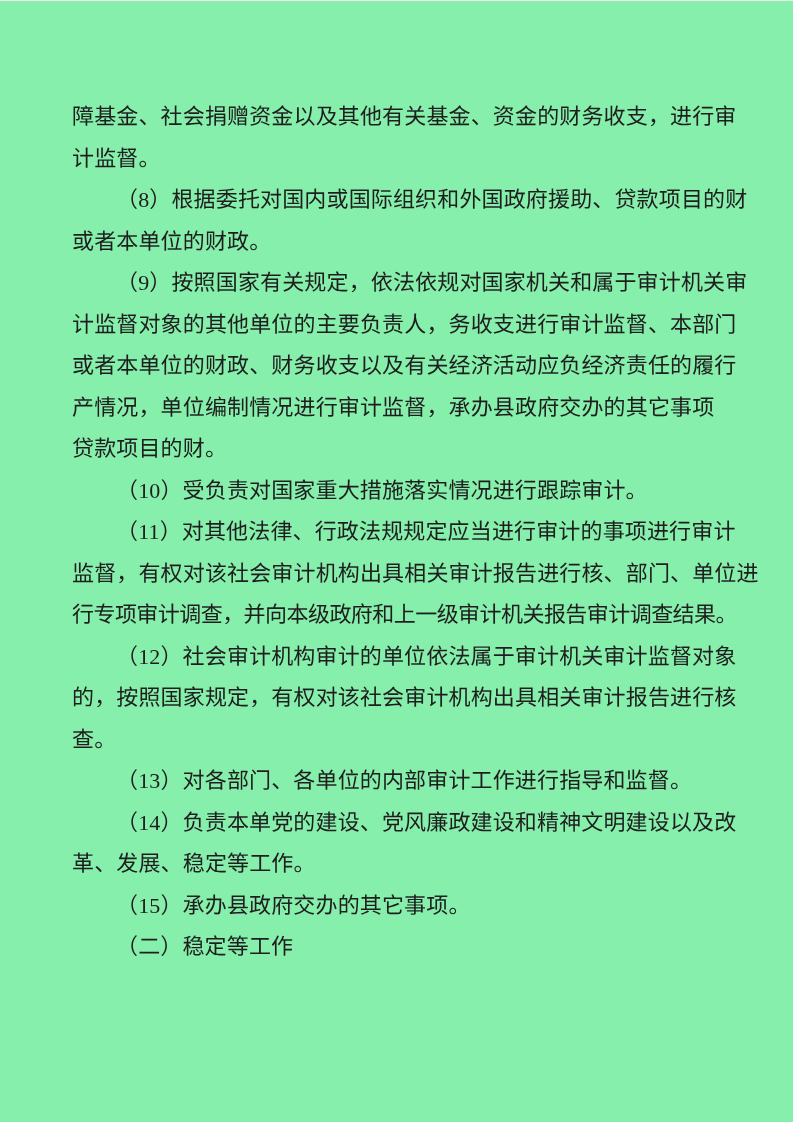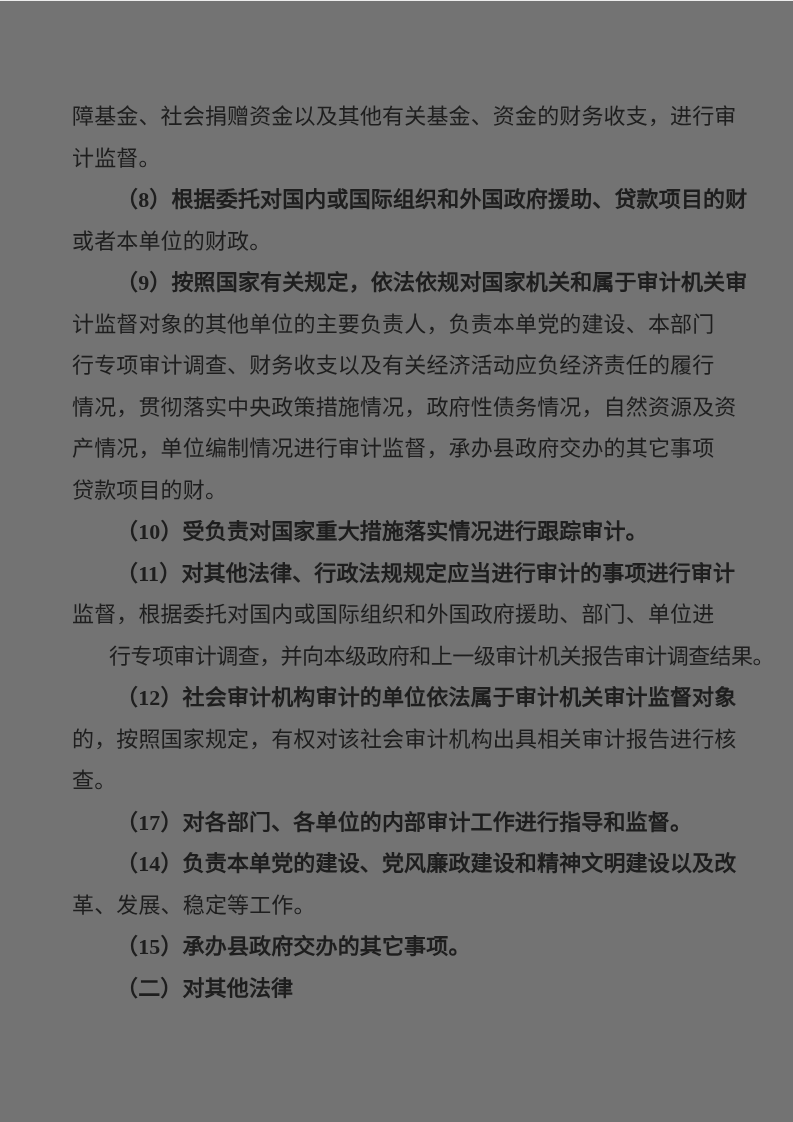--- a/index.html
+++ b/index.html
@@ -1,20 +1,20 @@
 <!DOCTYPE html>
 <html lang="zh-CN"><head>
 <meta charset="utf-8">
 <style>
   html, body { margin: 0; padding: 0; background: #ffffff; }
   .page {
     position: relative;
     width: 793px;
     height: 1122px;
-    background: #737373;
+    background: #86efac;
     box-sizing: border-box;
     border-top: 1px solid #ededed;
     font-family: "Liberation Serif", "DejaVu Serif", serif;
     color: #1e1e1e;
     overflow: hidden;
   }
   .textblock {
     position: absolute;
     left: 72px;
     top: 95px;
@@ -22,75 +22,74 @@
   }
   .para { margin: 0; padding: 0; }
   .line {
     height: 41.5px;
     line-height: 41.5px;
     font-size: 22px;
     letter-spacing: 0.15px;
     white-space: nowrap;
     text-align: left;
   }
-  .indent { padding-left: 44px; font-weight: bold; }
-  .tight { letter-spacing: -0.55px; margin-left: 37px; }
+  .indent { padding-left: 44px; }
+  .tight { letter-spacing: -0.55px; }
 </style>
 </head>
 <body>
 
 <div class="page">
   <div class="textblock">
 
     <p class="para">
       <span class="line" style="display:block">障基金、社会捐赠资金以及其他有关基金、资金的财务收支，进行审</span>
       <span class="line" style="display:block">计监督。</span>
     </p>
 
     <p class="para">
       <span class="line indent" style="display:block">（8）根据委托对国内或国际组织和外国政府援助、贷款项目的财</span>
       <span class="line" style="display:block">或者本单位的财政。</span>
     </p>
 
     <p class="para">
       <span class="line indent" style="display:block">（9）按照国家有关规定，依法依规对国家机关和属于审计机关审</span>
-      <span class="line" style="display:block">计监督对象的其他单位的主要负责人，负责本单党的建设、本部门</span>
-      <span class="line" style="display:block">行专项审计调查、财务收支以及有关经济活动应负经济责任的履行</span>
-      <span class="line" style="display:block">情况，贯彻落实中央政策措施情况，政府性债务情况，自然资源及资</span>
+      <span class="line" style="display:block">计监督对象的其他单位的主要负责人，务收支进行审计监督、本部门</span>
+      <span class="line" style="display:block">或者本单位的财政、财务收支以及有关经济活动应负经济责任的履行</span>
       <span class="line" style="display:block">产情况，单位编制情况进行审计监督，承办县政府交办的其它事项</span>
       <span class="line" style="display:block">贷款项目的财。</span>
     </p>
 
     <p class="para">
       <span class="line indent" style="display:block">（10）受负责对国家重大措施落实情况进行跟踪审计。</span>
     </p>
 
     <p class="para">
       <span class="line indent" style="display:block">（11）对其他法律、行政法规规定应当进行审计的事项进行审计</span>
-      <span class="line" style="display:block">监督，根据委托对国内或国际组织和外国政府援助、部门、单位进</span>
+      <span class="line" style="display:block">监督，有权对该社会审计机构出具相关审计报告进行核、部门、单位进</span>
       <span class="line tight" style="display:block">行专项审计调查，并向本级政府和上一级审计机关报告审计调查结果。</span>
     </p>
 
     <p class="para">
       <span class="line indent" style="display:block">（12）社会审计机构审计的单位依法属于审计机关审计监督对象</span>
       <span class="line" style="display:block">的，按照国家规定，有权对该社会审计机构出具相关审计报告进行核</span>
       <span class="line" style="display:block">查。</span>
     </p>
 
     <p class="para">
-      <span class="line indent" style="display:block">（17）对各部门、各单位的内部审计工作进行指导和监督。</span>
+      <span class="line indent" style="display:block">（13）对各部门、各单位的内部审计工作进行指导和监督。</span>
     </p>
 
     <p class="para">
       <span class="line indent" style="display:block">（14）负责本单党的建设、党风廉政建设和精神文明建设以及改</span>
       <span class="line" style="display:block">革、发展、稳定等工作。</span>
     </p>
 
     <p class="para">
       <span class="line indent" style="display:block">（15）承办县政府交办的其它事项。</span>
     </p>
 
     <p class="para">
-      <span class="line indent" style="display:block">（二）对其他法律</span>
+      <span class="line indent" style="display:block">（二）稳定等工作</span>
     </p>
 
   </div>
 </div>
 
 </body></html>

